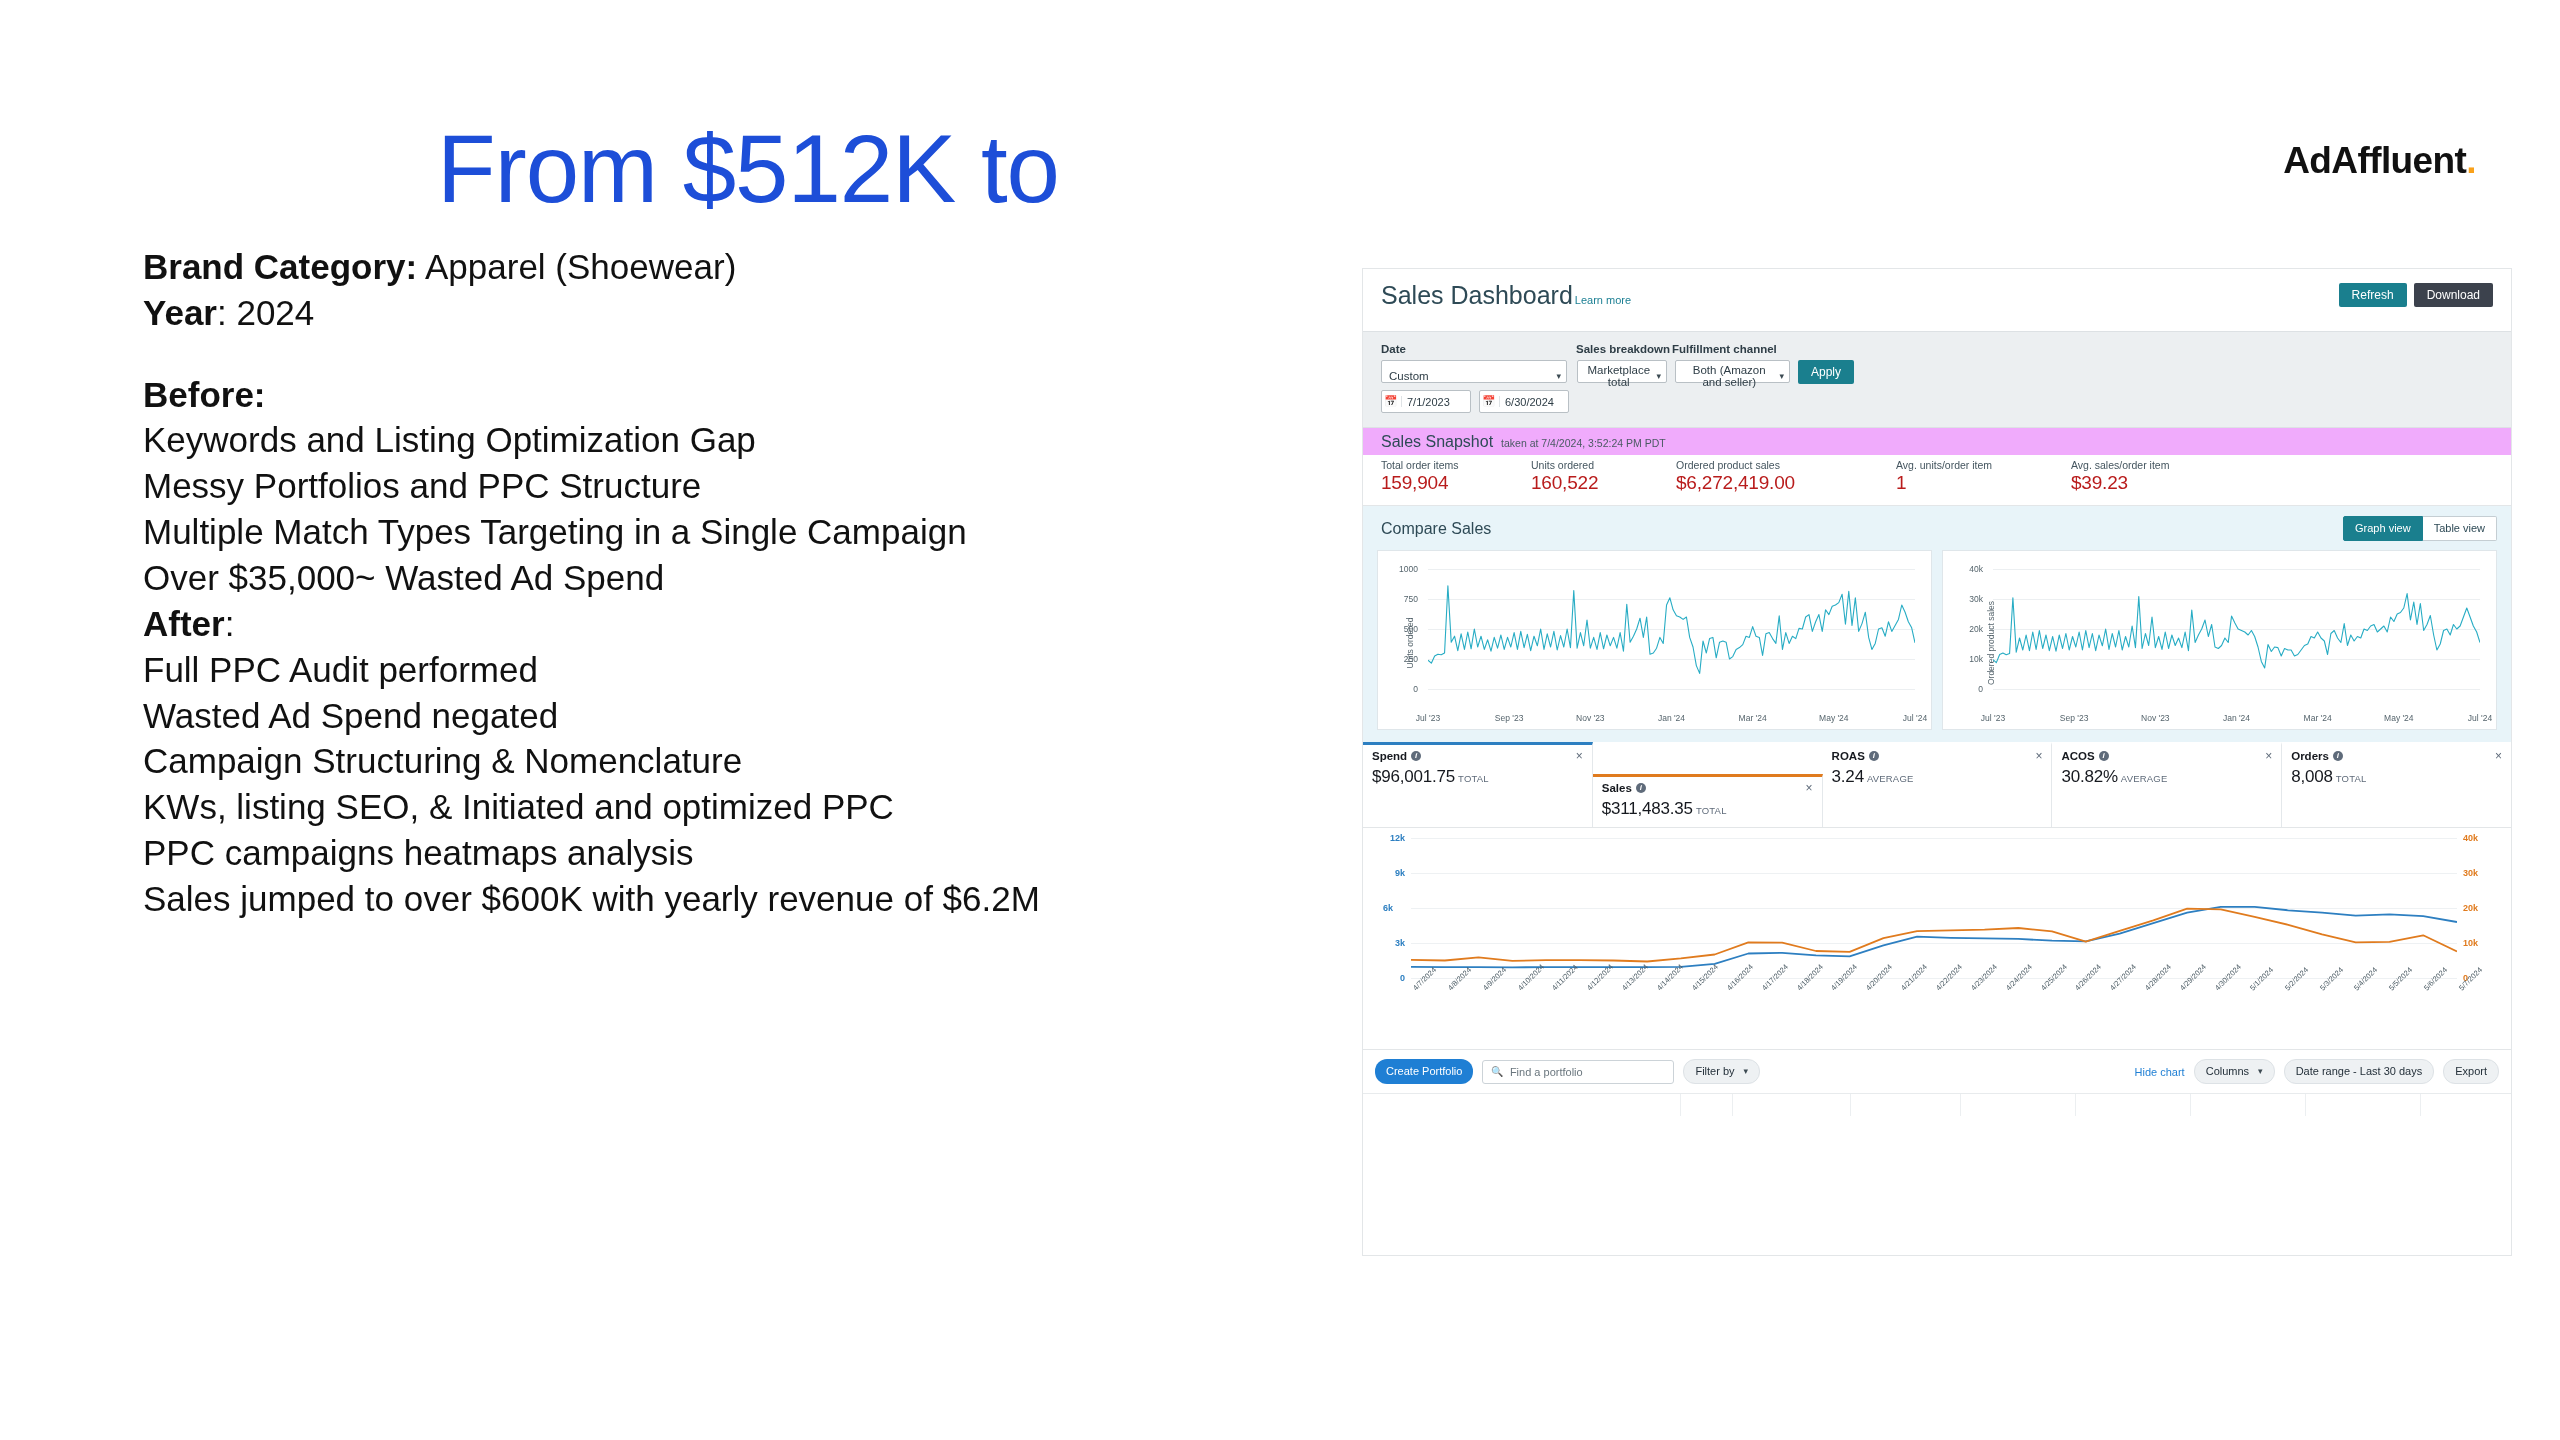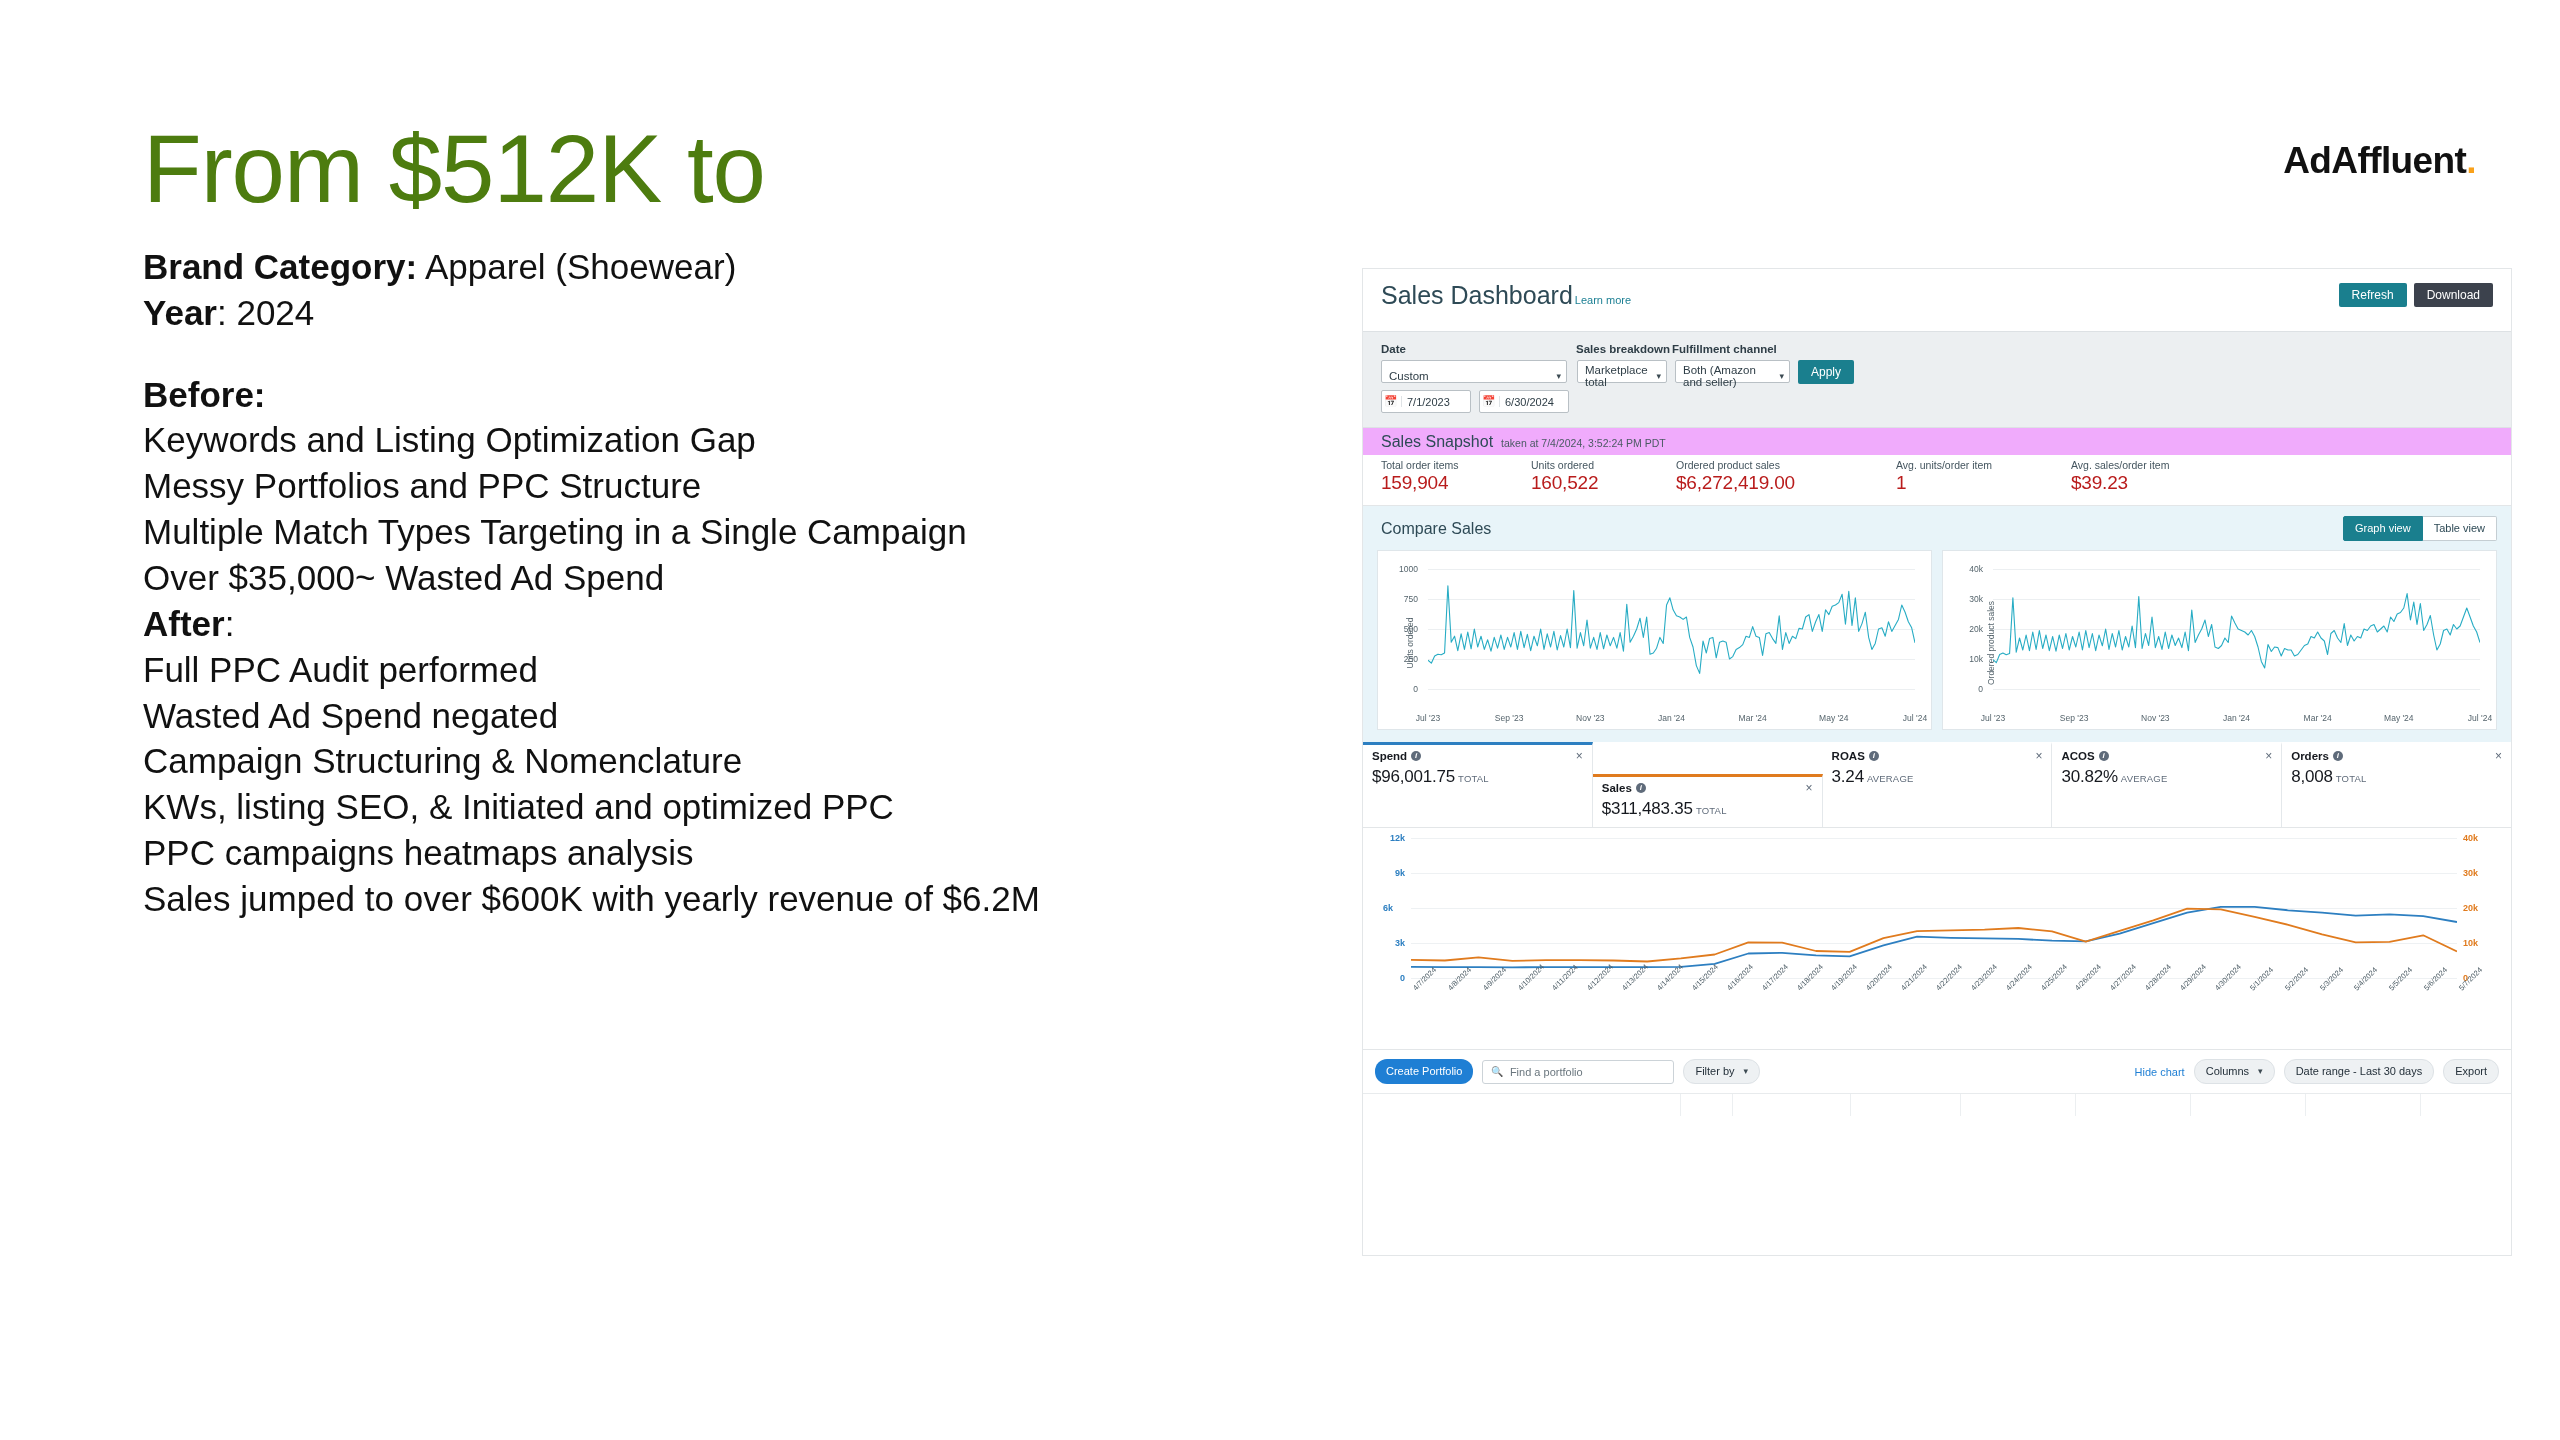--- a/index.html
+++ b/index.html
@@ -20,21 +20,21 @@
     width: 1210px;
   }
 
   .headline {
     font-size: 96px;
     line-height: 1.02;
     font-weight: 400;
     letter-spacing: -1px;
     white-space: nowrap;
   }
-  .headline-line1 { color: #4d7c0f; font-weight: 400; }
+  .headline-line1 { color: #1d4ed8; font-weight: 400; text-align: center; }
   .headline-line2 {
     color: #F9A11B;
     font-weight: 800;
     letter-spacing: -2px;
     margin-top: 2px;
   }
 
   .meta-block { margin-top: 26px; }
   .meta-row {
     font-size: 35px;
@@ -130,20 +130,21 @@
   .filter-labels { display: flex; font-size: 11.5px; font-weight: 700; color: #2e3d46; margin-bottom: 5px; }
   .fl-date { width: 195px; }
   .fl-breakdown { width: 96px; }
   .fl-channel { width: 140px; }
   .filter-controls { display: flex; align-items: flex-start; gap: 8px; }
   .sel {
     background: #fff; border: 1px solid #b9c0c5; border-radius: 2px;
     font-size: 11.5px; color: #2e3d46; height: 23px;
     display: flex; align-items: center; justify-content: space-between;
     padding: 8px 5px 0 7px;
+    text-align: center;
   }
   .sel-date { width: 186px; }
   .sel-breakdown { width: 90px; }
   .sel-channel { width: 115px; }
   .caret { font-size: 9px; color: #3c4a52; margin-left: 4px; }
   .btn-apply {
     background: #1a7f8e; color: #fff; font-size: 12px;
     padding: 5px 13px; border-radius: 2px; line-height: 1.2;
   }
   .date-row { display: flex; gap: 8px; margin-top: 7px; }

